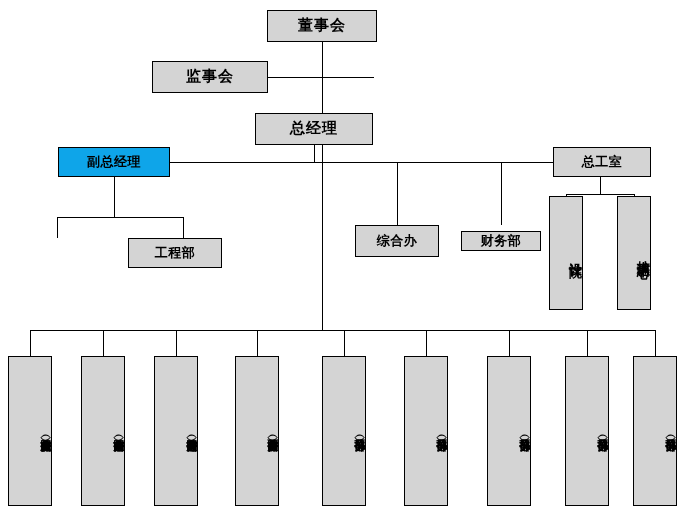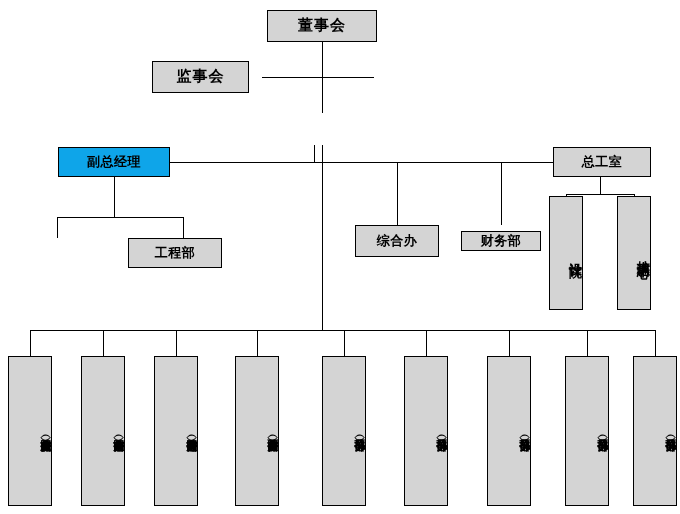--- a/index.html
+++ b/index.html
@@ -89,21 +89,22 @@
     <div class="line v" style="left: 30px; top: 330px; height: 26px;"></div>
     <div class="line v" style="left: 103px; top: 330px; height: 26px;"></div>
     <div class="line v" style="left: 176px; top: 330px; height: 26px;"></div>
     <div class="line v" style="left: 257px; top: 330px; height: 26px;"></div>
     <div class="line v" style="left: 344px; top: 330px; height: 26px;"></div>
     <div class="line v" style="left: 426px; top: 330px; height: 26px;"></div>
     <div class="line v" style="left: 509px; top: 330px; height: 26px;"></div>
     <div class="line v" style="left: 587px; top: 330px; height: 26px;"></div>
     <div class="line v" style="left: 655px; top: 330px; height: 26px;"></div>
     <div class="node big" style="left: 267px; top: 10px; width: 110px; height: 32px; background: rgb(212, 212, 212); border-color: rgb(0, 0, 0);">董事会</div>
-    <div class="node big" style="left: 152px; top: 61px; width: 97px; height: 32px; background: rgb(212, 212, 212); border-color: rgb(0, 0, 0);">监事会</div>
+    <div class="node big" style="left: 152px; top: 61px; width: 116px; height: 32px; background: rgb(212, 212, 212); border-color: rgb(0, 0, 0);">监事会</div>
+    <div class="node big" style="left: 255px; top: 113px; width: 118px; height: 32px; background: rgb(212, 212, 212); border-color: rgb(0, 0, 0);">总经理</div>
     <div class="node mid" style="left: 58px; top: 147px; width: 112px; height: 30px; background: #0ea5e9; border-color: rgb(0, 0, 0);">副总经理</div>
     <div class="node mid" style="left: 553px; top: 147px; width: 98px; height: 30px; background: rgb(212, 212, 212); border-color: rgb(0, 0, 0);">总工室</div>
     <div class="node mid" style="left: 128px; top: 238px; width: 94px; height: 30px; background: rgb(212, 212, 212); border-color: rgb(0, 0, 0);">工程部</div>
     <div class="node mid" style="left: 355px; top: 225px; width: 84px; height: 32px; background: rgb(212, 212, 212); border-color: rgb(0, 0, 0);">综合办</div>
     <div class="node mid" style="left: 461px; top: 231px; width: 80px; height: 20px; background: rgb(212, 212, 212); border-color: rgb(0, 0, 0);">财务部</div>
     <div class="node mid vert" style="left: 549px; top: 196px; width: 34px; height: 114px; background: rgb(212, 212, 212); border-color: rgb(0, 0, 0);">设计院</div>
     <div class="node mid vert" style="left: 617px; top: 196px; width: 34px; height: 114px; background: rgb(212, 212, 212); border-color: rgb(0, 0, 0);">技术培训中心</div>
     <div class="node small vert tight" style="left: 8px; top: 356px; width: 44px; height: 150px; background: rgb(212, 212, 212); border-color: rgb(0, 0, 0);">分公司（上虞苗圃兼）</div>
     <div class="node small vert tight" style="left: 81px; top: 356px; width: 44px; height: 150px; background: rgb(212, 212, 212); border-color: rgb(0, 0, 0);">分公司（南京苗圃兼）</div>
     <div class="node small vert tight" style="left: 154px; top: 356px; width: 44px; height: 150px; background: rgb(212, 212, 212); border-color: rgb(0, 0, 0);">分公司（宿迁苗圃兼）</div>

